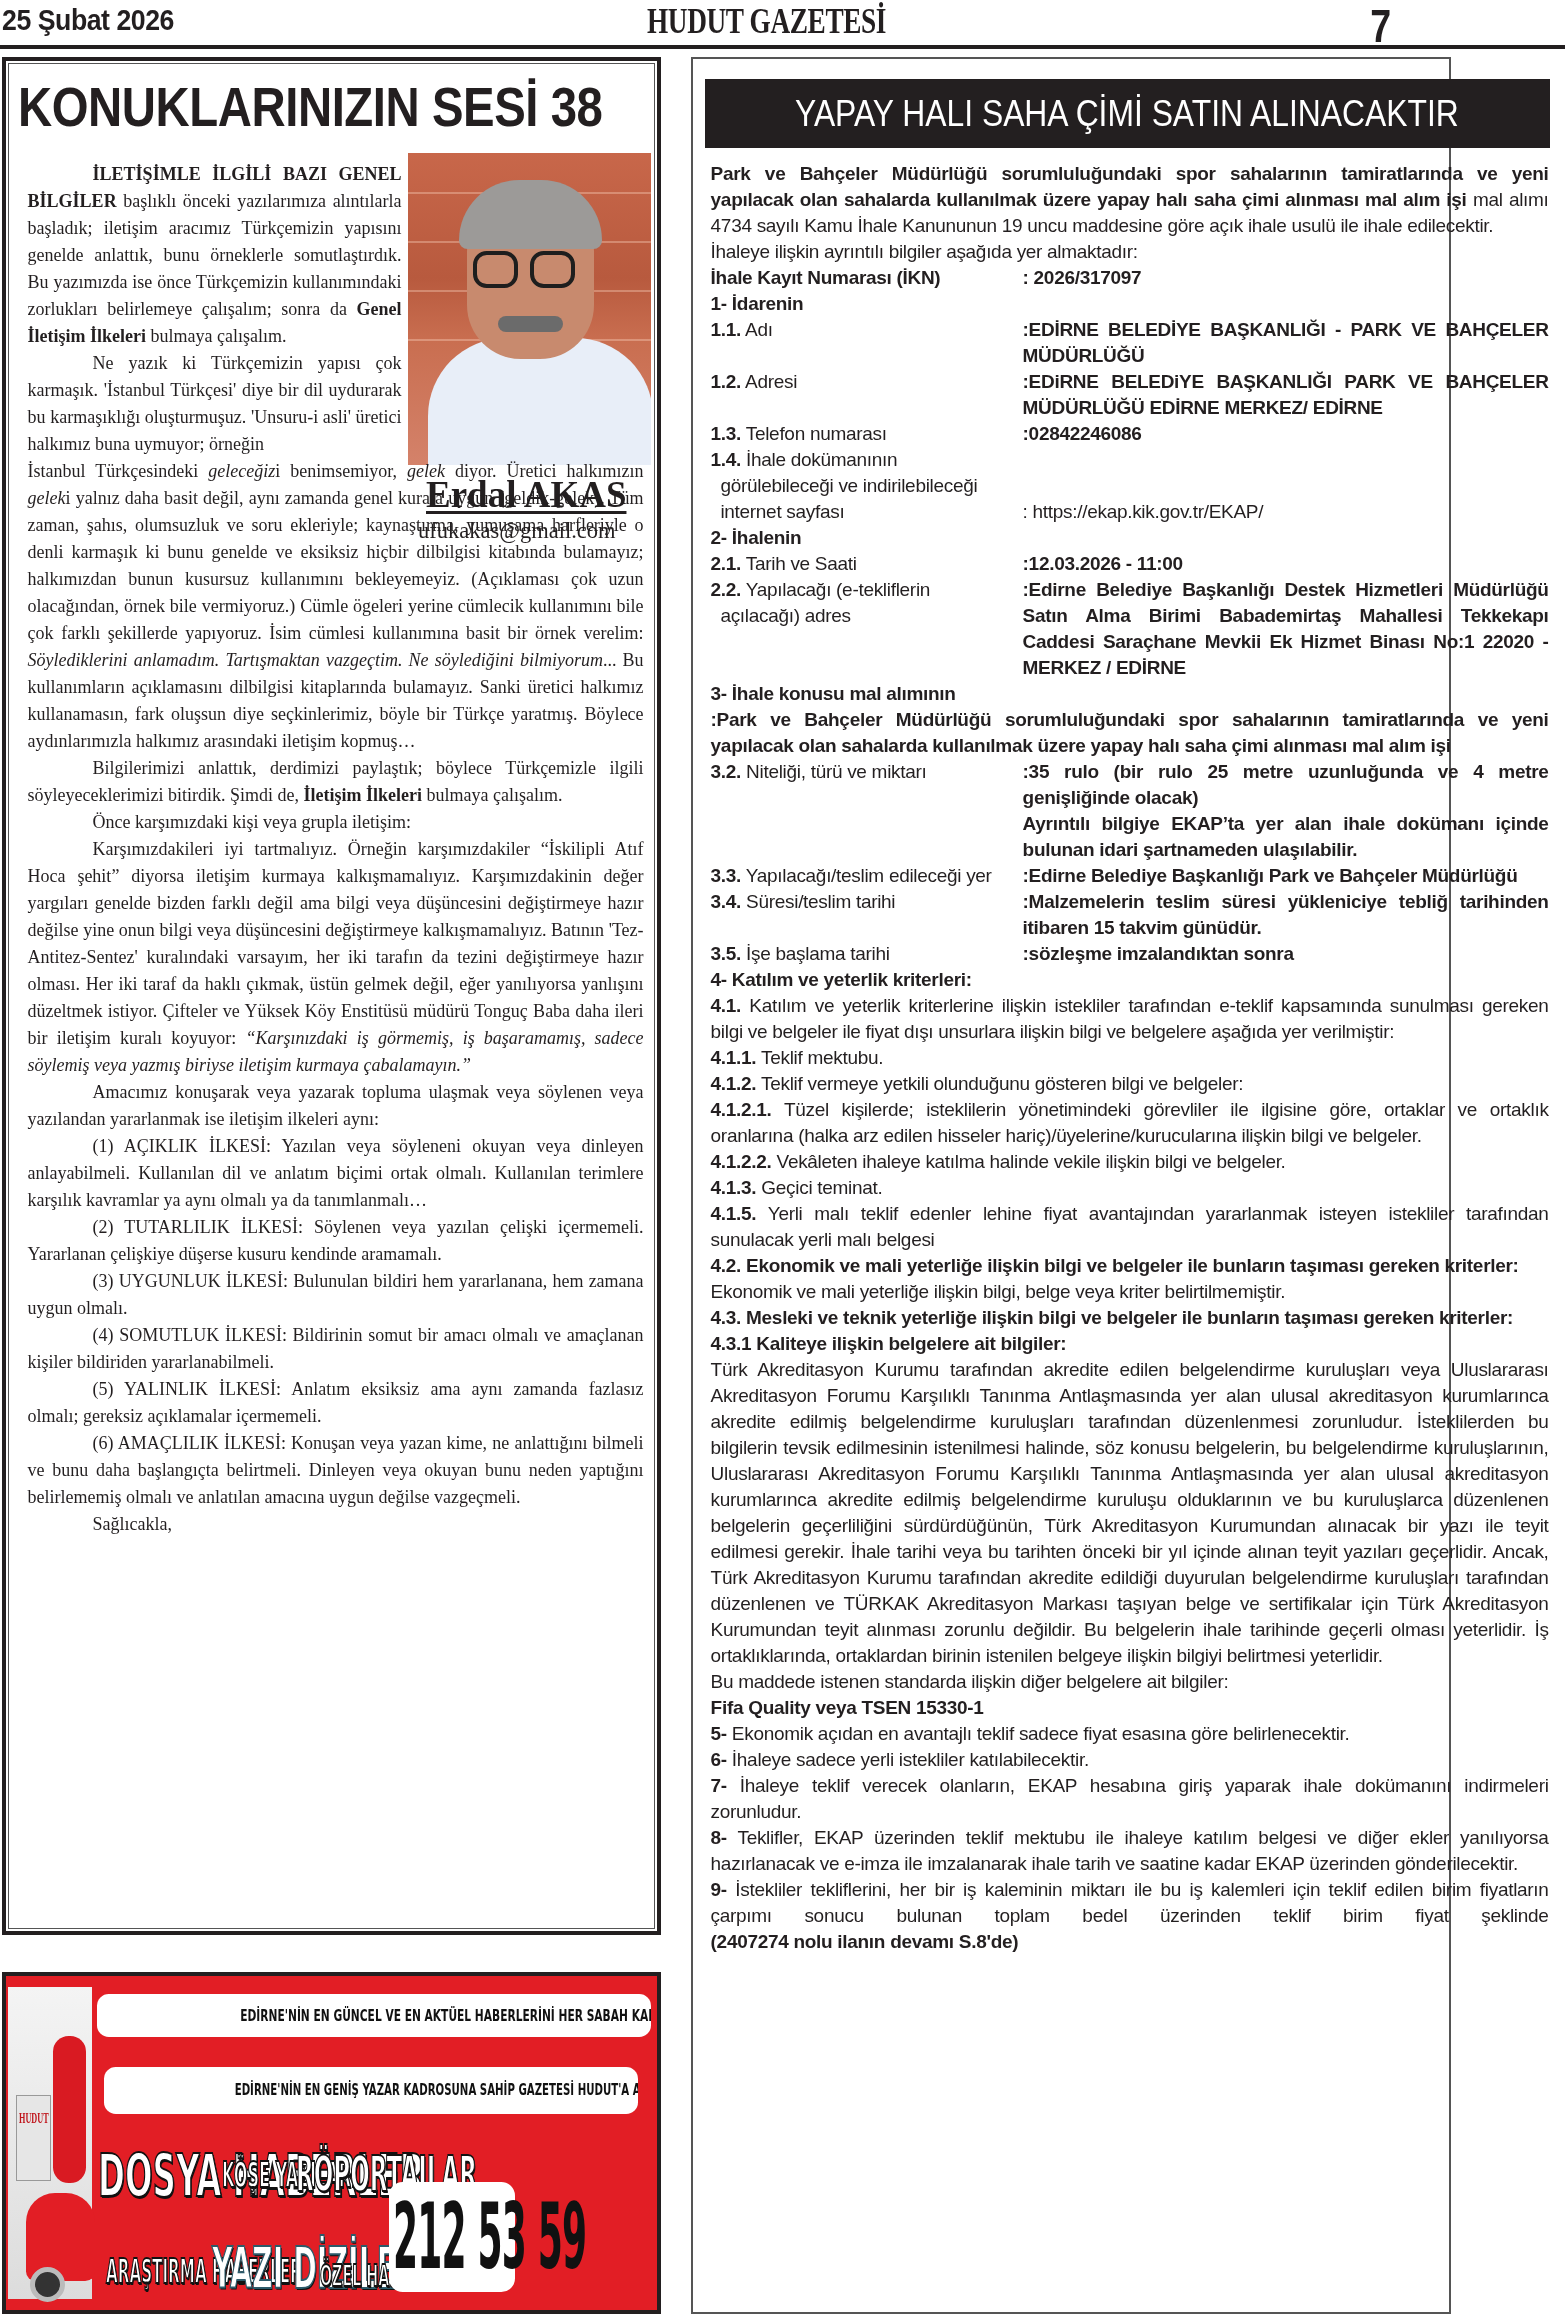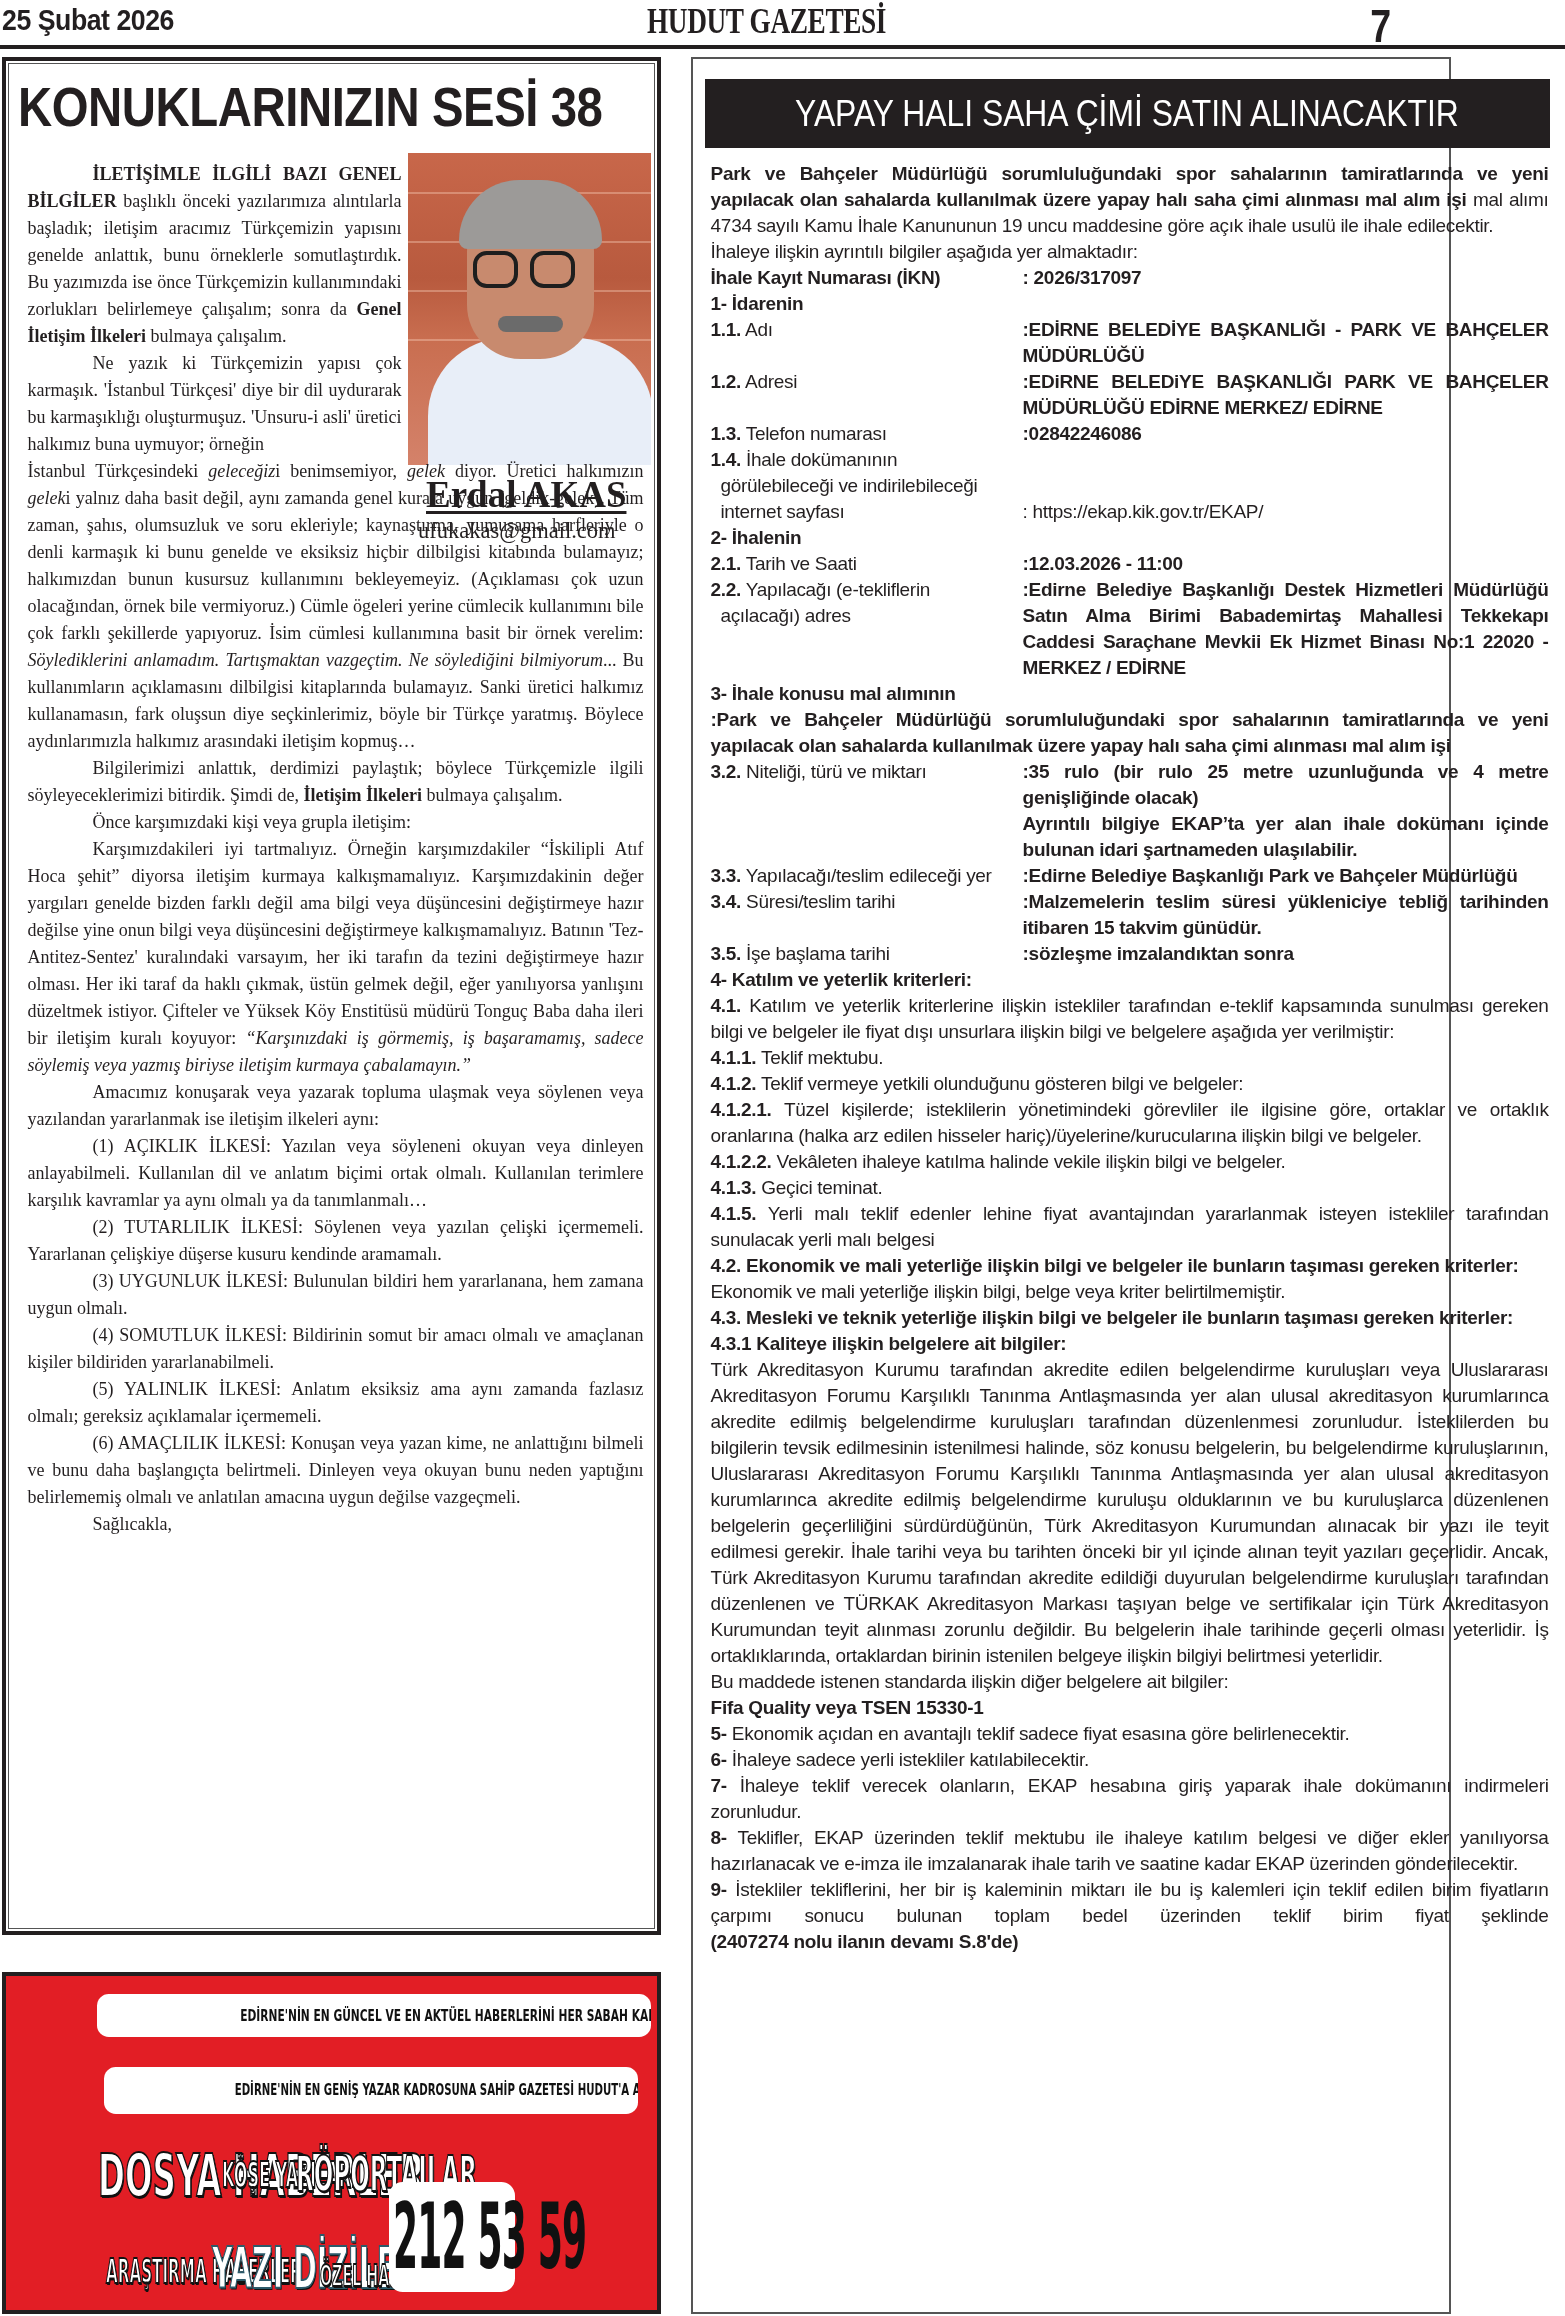--- a/index.html
+++ b/index.html
@@ -113,20 +113,28 @@
     <p>(2) TUTARLILIK İLKESİ: Söylenen veya yazılan çelişki içermemeli. Yararlanan çelişkiye düşerse kusuru kendinde aramamalı.</p>
     <p>(3) UYGUNLUK İLKESİ: Bulunulan bildiri hem yararlanana, hem zamana uygun olmalı.</p>
     <p>(4) SOMUTLUK İLKESİ: Bildirinin somut bir amacı olmalı ve amaçlanan kişiler bildiriden yararlanabilmeli.</p>
     <p>(5) YALINLIK İLKESİ: Anlatım eksiksiz ama aynı zamanda fazlasız olmalı; gereksiz açıklamalar içermemeli.</p>
     <p>(6) AMAÇLILIK İLKESİ: Konuşan veya yazan kime, ne anlattığını bilmeli ve bunu daha başlangıçta belirtmeli. Dinleyen veya okuyan bunu neden yaptığını belirlememiş olmalı ve anlatılan amacına uygun değilse vazgeçmeli.</p>
     <p>Sağlıcakla,</p>
   </div>
 </div>
 
 <div class="ad">
+  <div class="ad-illus">
+    <div class="ad-rider"></div>
+    <div class="ad-box">
+        <span>HUDUT</span>
+      </div>
+    <div class="ad-scooter"></div>
+    <div class="ad-wheel"></div>
+  </div>
   <div class="ad-pill ad-pill1"><span>EDİRNE'NİN EN GÜNCEL VE EN AKTÜEL HABERLERİNİ HER SABAH KAPINIZDA GÖRMEK İSTER MİSİNİZ?</span></div>
   <div class="ad-pill ad-pill2"><span>EDİRNE'NİN EN GENİŞ YAZAR KADROSUNA SAHİP GAZETESİ HUDUT'A ABONE OLMAK ÇOK KOLAY!</span></div>
   <div class="ad-big ad-dosya">DOSYA HABERLER</div>
   <div class="ad-big ad-kose">KÖŞE YAZILARI</div>
   <div class="ad-big ad-ropor">RÖPORTAJLAR</div>
   <div class="ad-big ad-arast">ARAŞTIRMA HABERLER</div>
   <div class="ad-big ad-yazi">YAZI DİZİLERİ</div>
   <div class="ad-big ad-ozel">ÖZEL HABERLER</div>
   <div class="ad-phone">
       <span>212 53 59</span>

